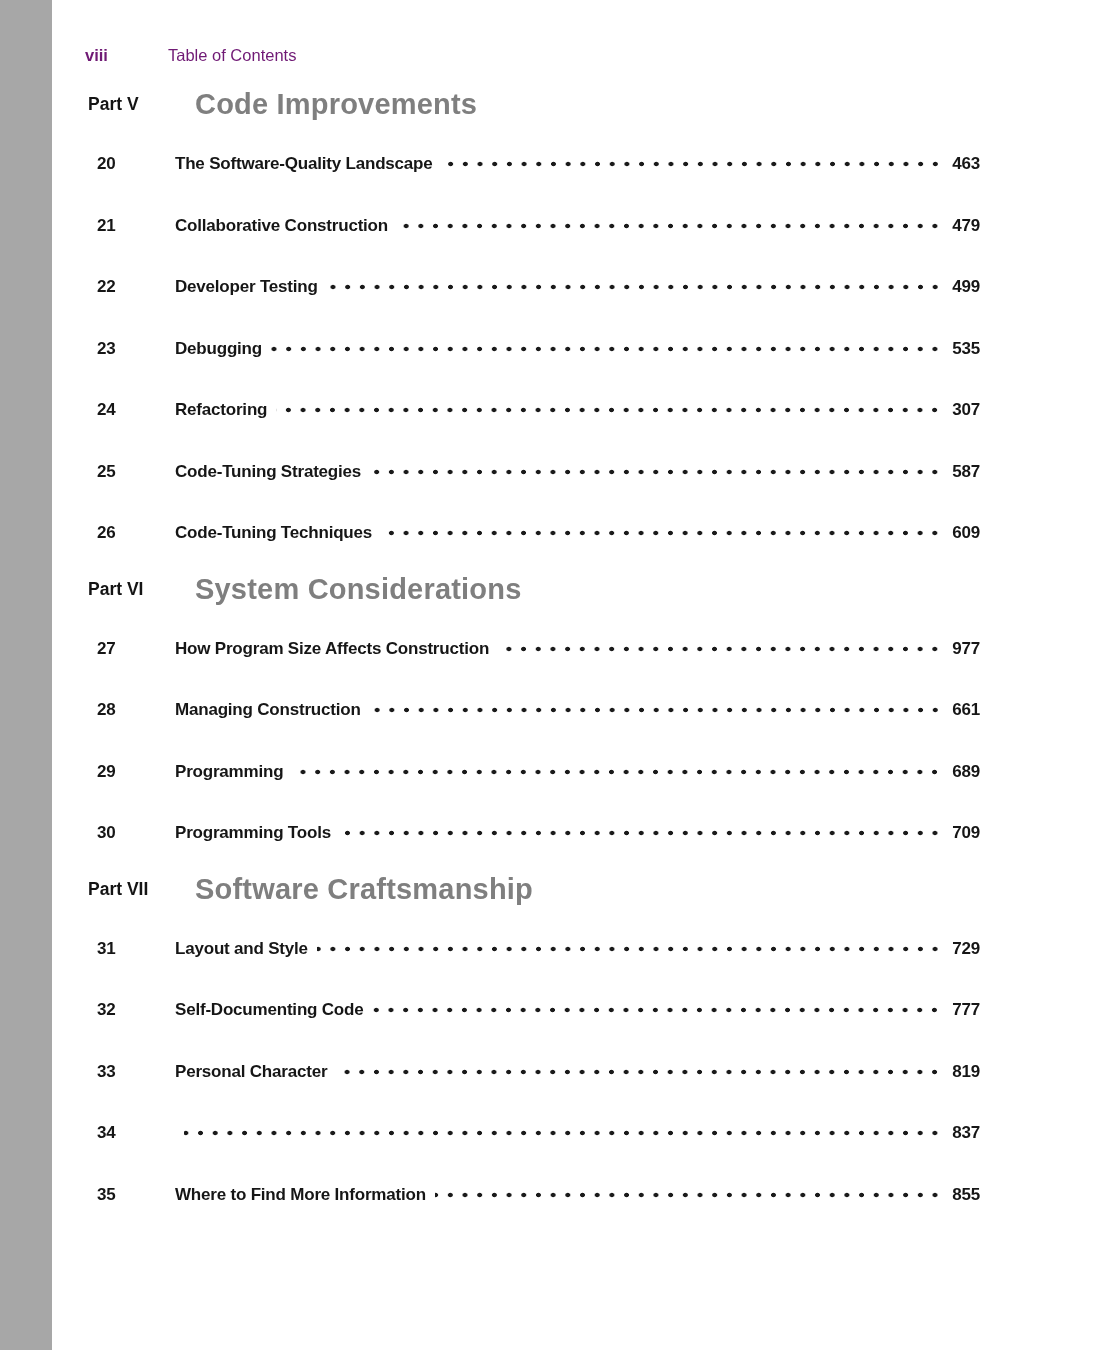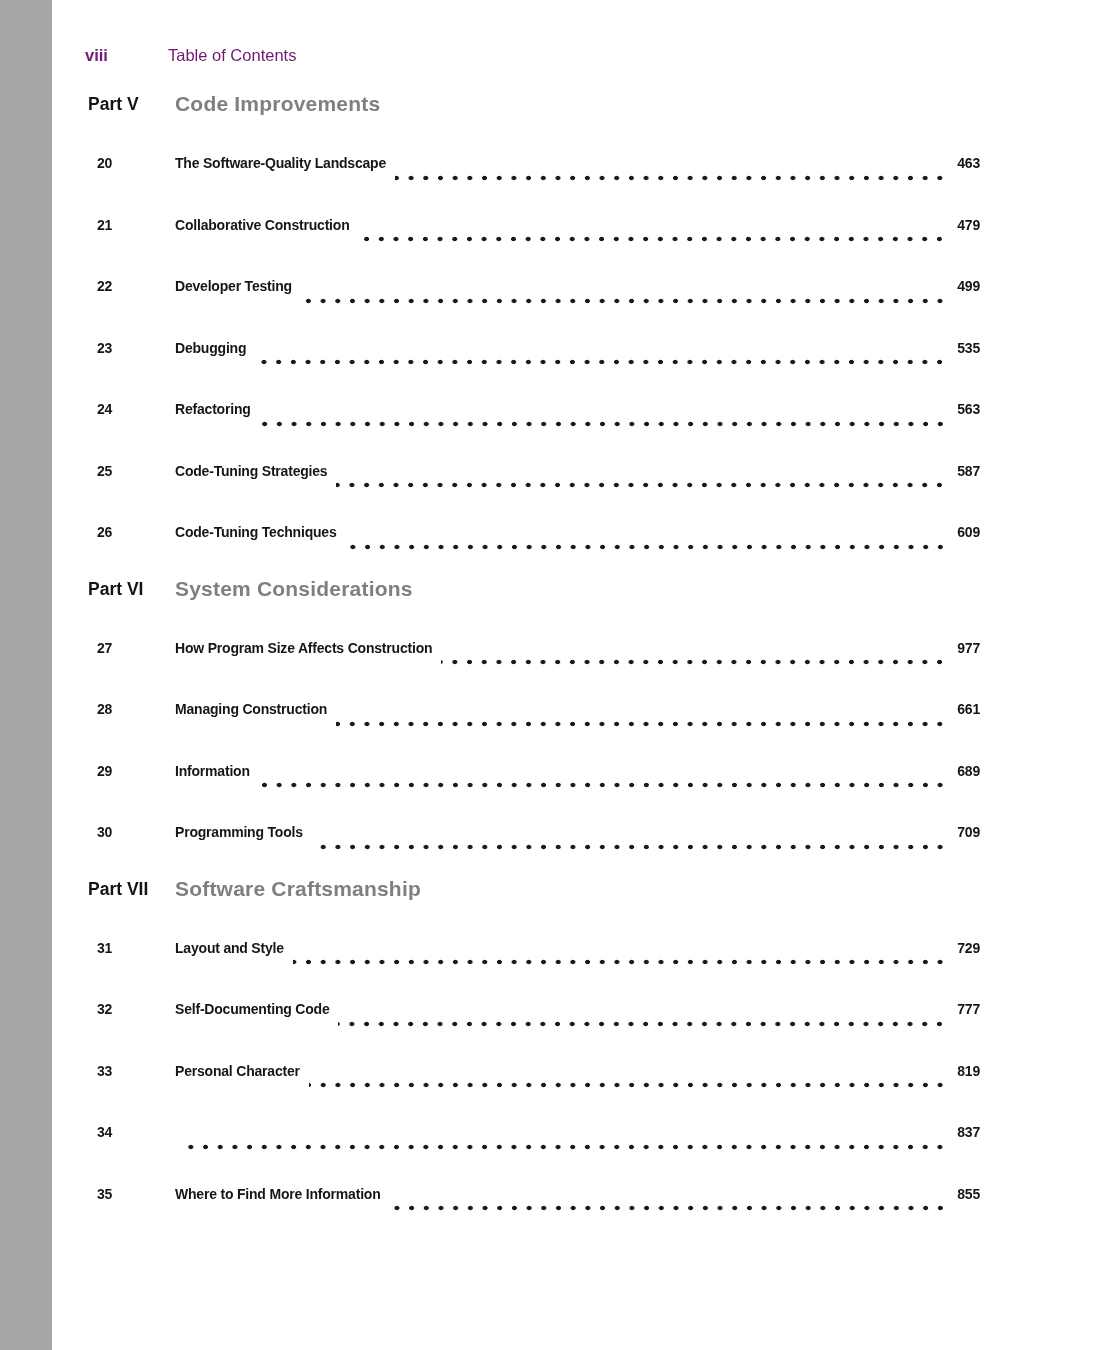--- a/index.html
+++ b/index.html
@@ -37,42 +37,43 @@
   .header-title {
     font-weight: normal;
   }
   .section { margin-top: 24px; }
   .section:first-of-type { margin-top: 22px; }
   .section-heading {
     display: flex;
     align-items: center;
     line-height: 30px;
     margin-bottom: 4px;
+    gap: 20px;
   }
   .part-label {
     flex: 0 0 90px;
     width: 90px;
     padding-left: 3px;
     font-size: 17.5px;
     font-weight: bold;
     color: #141414;
     white-space: nowrap;
   }
   .part-title {
-    font-size: 21px;
+    font-size: 29px;
     font-weight: bold;
     color: #7f7f7f;
     letter-spacing: 0.2px;
     white-space: nowrap;
   }
   .toc-row {
     display: flex;
-    align-items: flex-end;
+    align-items: flex-start;
     line-height: 33.5px;
-    font-size: 14px;
+    font-size: 17px;
     font-weight: bold;
     color: #161616;
     letter-spacing: -0.2px;
     margin-top: 28px;
   }
   .chap-num {
     flex: 0 0 90px;
     width: 90px;
     padding-left: 12px;
   }
@@ -127,21 +128,21 @@
     <div class="toc-row">
       <span class="chap-num">23</span>
       <span class="chap-title">Debugging</span>
       <span class="dot-leader"></span>
       <span class="chap-page">535</span>
     </div>
     <div class="toc-row">
       <span class="chap-num">24</span>
       <span class="chap-title">Refactoring</span>
       <span class="dot-leader"></span>
-      <span class="chap-page">563</span>
+      <span class="chap-page">307</span>
     </div>
     <div class="toc-row">
       <span class="chap-num">25</span>
       <span class="chap-title">Code-Tuning Strategies</span>
       <span class="dot-leader"></span>
       <span class="chap-page">587</span>
     </div>
     <div class="toc-row">
       <span class="chap-num">26</span>
       <span class="chap-title">Code-Tuning Techniques</span>
@@ -162,21 +163,21 @@
       <span class="chap-page">977</span>
     </div>
     <div class="toc-row">
       <span class="chap-num">28</span>
       <span class="chap-title">Managing Construction</span>
       <span class="dot-leader"></span>
       <span class="chap-page">661</span>
     </div>
     <div class="toc-row">
       <span class="chap-num">29</span>
-      <span class="chap-title">Information</span>
+      <span class="chap-title">Programming</span>
       <span class="dot-leader"></span>
       <span class="chap-page">689</span>
     </div>
     <div class="toc-row">
       <span class="chap-num">30</span>
       <span class="chap-title">Programming Tools</span>
       <span class="dot-leader"></span>
       <span class="chap-page">709</span>
     </div>
   </div>

